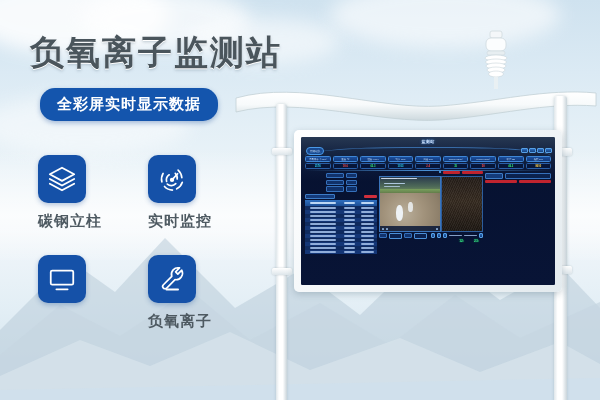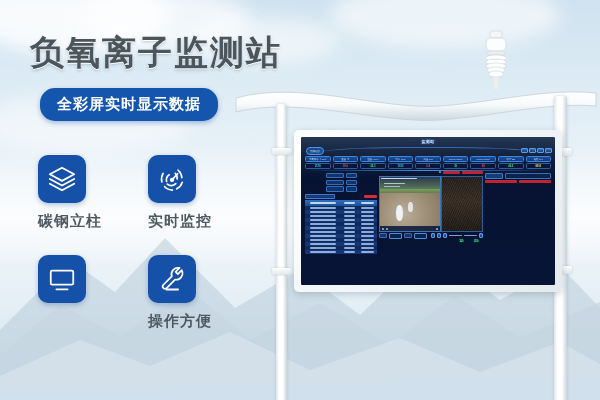--- a/index.html
+++ b/index.html
@@ -493,18 +493,18 @@
         </div>
       </div>
 
       <div class="feat">
         <div class="tile">
           <svg width="30" height="30" viewBox="0 0 32 32" fill="none" stroke="#ffffff" stroke-width="1.9" stroke-linejoin="round" stroke-linecap="round">
             <path d="M26.2 4.6 L21.8 9 L19.3 6.5 L23.7 2.1 A7.4 7.4 0 0 0 15 11.6 L5.6 21 A2.6 2.6 0 0 0 9.3 24.7 L18.7 15.3 A7.4 7.4 0 0 0 26.2 4.6 Z" transform="translate(1.5,2.2) scale(0.95)"></path>
             <path d="M10 27.2 L22.5 27.2"></path>
           </svg>
         </div>
-        <div class="flabel">操作方便</div>
+        <div class="flabel">负氧离子</div>
       </div>
 
     </div>
   </div>
 </div>
 
 </body></html>

